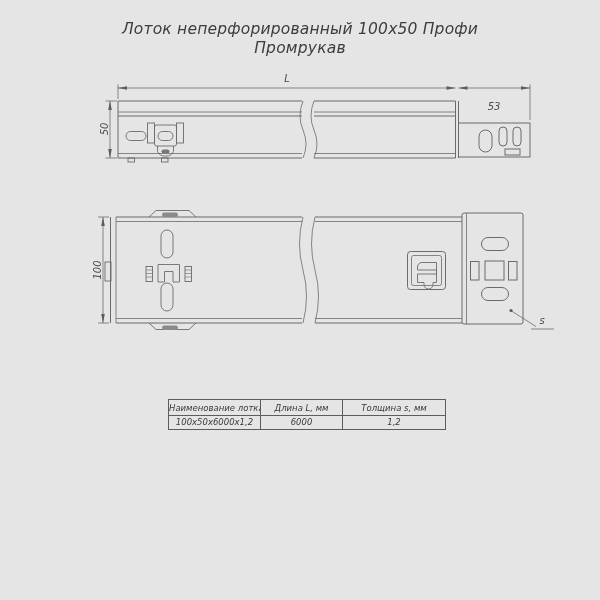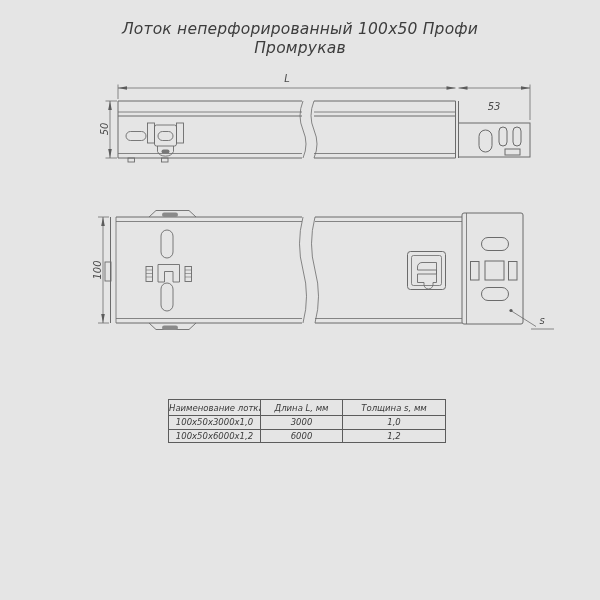--- a/index.html
+++ b/index.html
@@ -194,25 +194,20 @@
     </colgroup>
     <thead>
       <tr>
         <th>Наименование лотка</th>
         <th>Длина L, мм</th>
         <th>Толщина s, мм</th>
       </tr>
     </thead>
     <tbody>
         <tr>
-          <td>100х50х3000х1,0</td>
-          <td>3000</td>
-          <td>1,0</td>
-        </tr>
-        <tr>
           <td>100х50х6000х1,2</td>
           <td>6000</td>
           <td>1,2</td>
         </tr>
       </tbody>
   </table>
 
 </div>
 
 </body></html>

